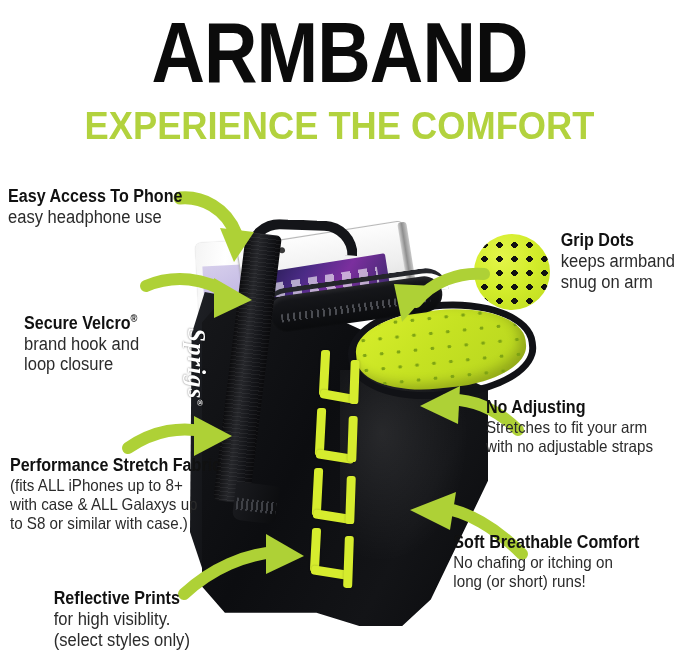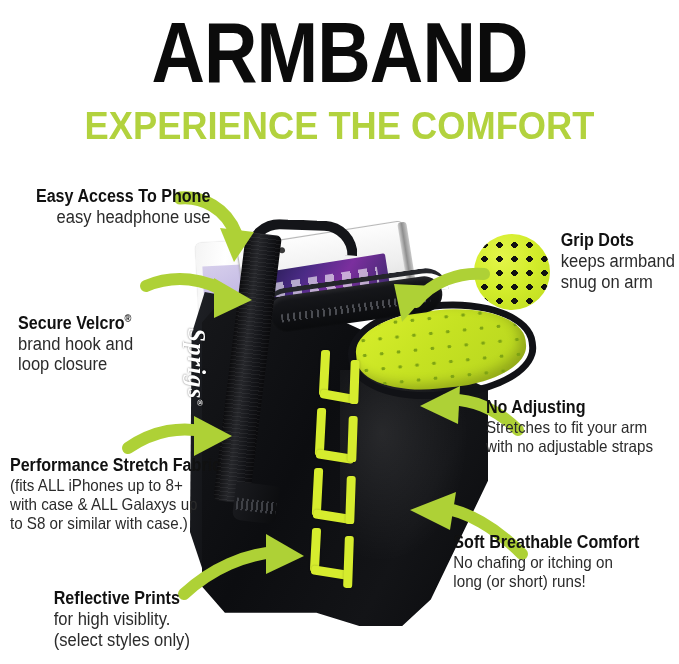--- a/index.html
+++ b/index.html
@@ -52,28 +52,28 @@
   }
   .callout .sub {
     font-family:"Liberation Sans", sans-serif;
     font-weight:normal;
     color:#2b2b2b;
     white-space:nowrap;
     transform:scaleX(0.92);
   }
   .callout .sup { font-size:0.58em; vertical-align:super; font-weight:bold; }
 
-  .align-left   { text-align:right; }
+  .align-left   { text-align:left; }
   .align-center { text-align:left; }
   .align-left .hd, .align-left .sub { transform-origin:left center; }
   .align-center .hd, .align-center .sub { transform-origin:center center; }
 
   
   #c-easy   { left:8px;  top:186px; width:220px; }
-  #c-velcro { left:10px; top:308px; width:200px; }
+  #c-velcro { left:16px; top:308px; width:200px; }
   #c-perf   { left:0px;  top:455px; width:248px; }
   #c-refl   { left:45px; top:588px; width:218px; }
 
   #c-grip   { left:556px; top:230px; width:118px; }
   #c-noadj  { left:478px; top:397px; width:199px; }
   #c-soft   { left:444px; top:532px; width:234px; }
 
   .hd17 { font-size:17.5px; line-height:21px; }
   .sb17 { font-size:18px; line-height:20.5px; }
   .sb16 { font-size:16.5px; line-height:19px; }

